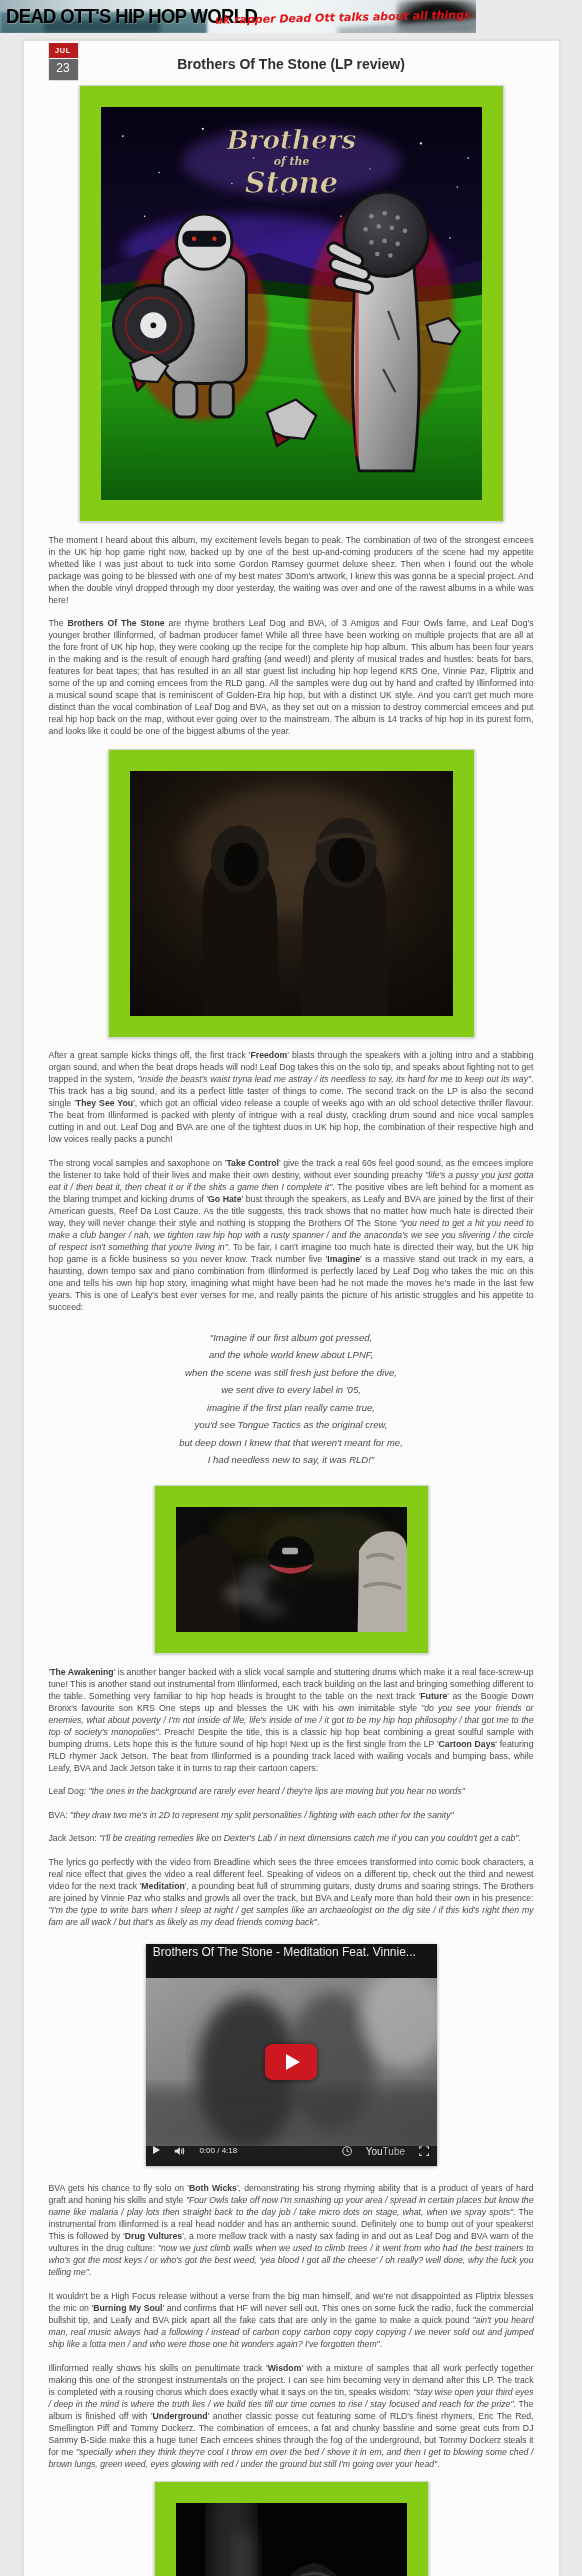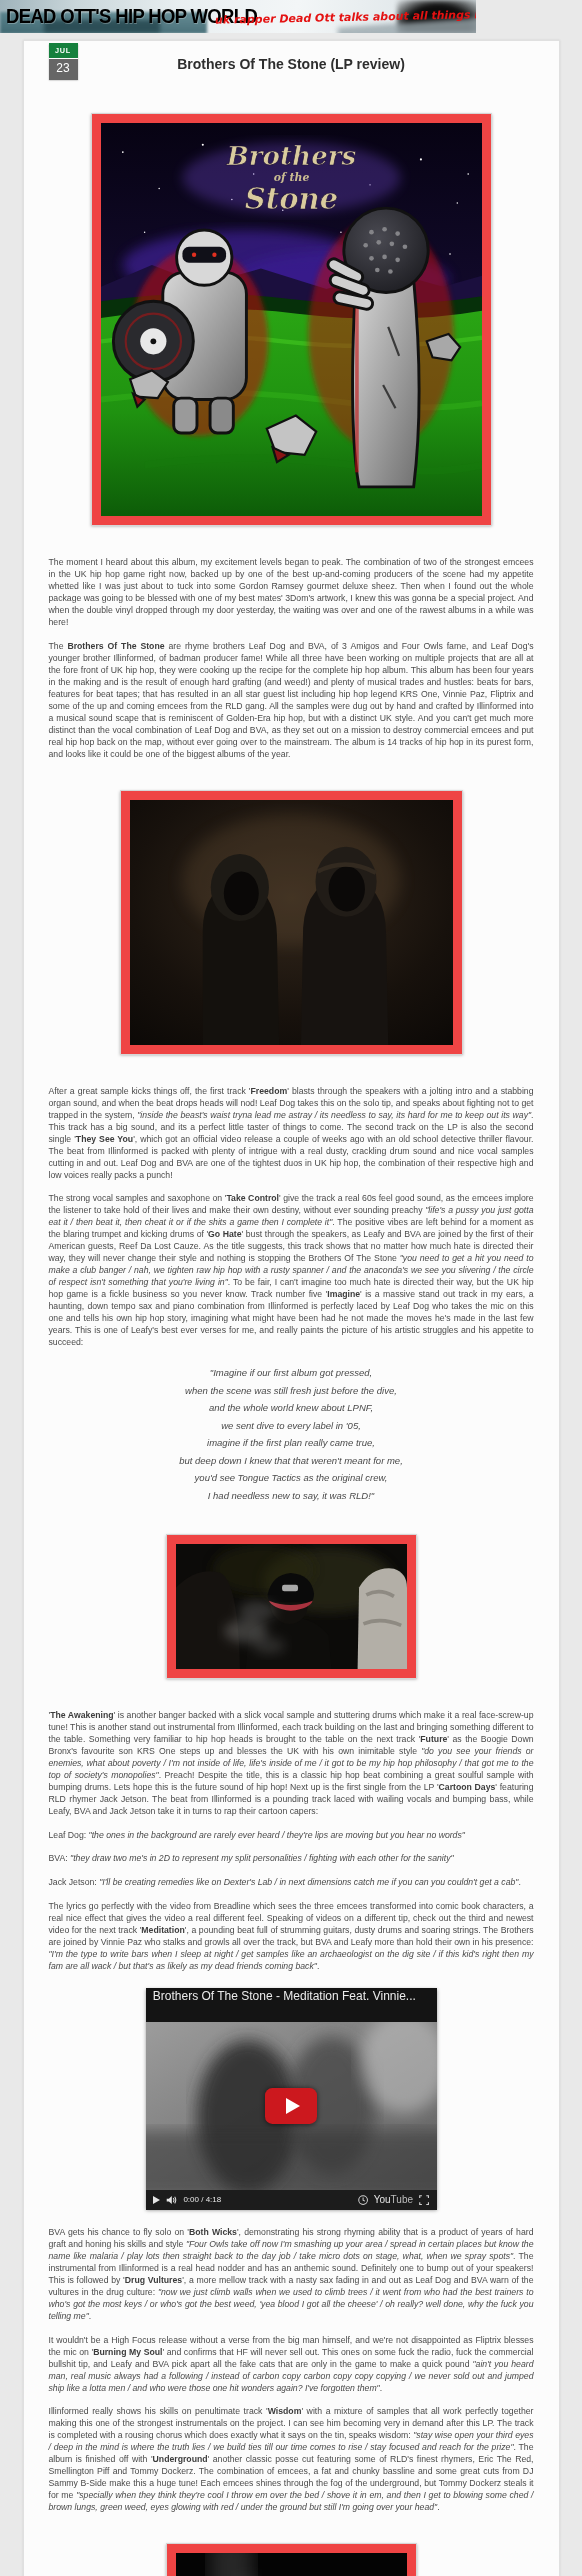--- a/index.html
+++ b/index.html
@@ -22,28 +22,28 @@
   .banner-tagline{position:absolute;left:215px;top:8.7px;font-size:11px;font-weight:bold;
     font-style:italic;color:#e41212;transform:rotate(-1.2deg);white-space:nowrap;
     font-family:"DejaVu Sans",sans-serif}
 
   
   .card{width:537px;margin:7.3px auto 0;background:#fcfcfc;border:0.7px solid #e0e0e0;
     box-shadow:0 0 2.2px rgba(0,0,0,.10);box-sizing:border-box;padding-bottom:5.8px}
   .post-head{position:relative;padding-top:8.7px;height:33px}
   .date-badge{position:absolute;left:25px;top:1.5px;width:29px;text-align:center;
     box-shadow:0 0.7px 1.5px rgba(0,0,0,.35)}
-  .date-month{background:#15803d;color:#fff;font-size:7.3px;font-weight:bold;
+  .date-month{background:#b91c1c;color:#fff;font-size:7.3px;font-weight:bold;
     letter-spacing:0.7px;padding:3.6px 0 2.2px;border-bottom:1.5px solid #fff}
   .date-day{background:#666;color:#fff;font-size:12px;padding:2.9px 0 4.4px}
   .post-title{text-align:center;font-size:14px;font-weight:bold;color:#2e2e2e;padding-top:5.8px}
 
   
-  .photo-frame{background:#ef4444;border:0.7px solid #d6d6d6;box-shadow:0 0.7px 2.9px rgba(0,0,0,.30);
-    padding:9px;margin:30px auto;font-size:0;line-height:0}
+  .photo-frame{background:#84cc16;border:0.7px solid #d6d6d6;box-shadow:0 0.7px 2.9px rgba(0,0,0,.30);
+    padding:21px;margin:2px auto;font-size:0;line-height:0}
   .photo-frame svg{display:block}
   .w-album{width:381px}.w-duo{width:323px}.w-cap{width:231px}
 
   
   .post-body{padding:0 25px;color:#4a4a4a;font-size:8.7px;line-height:12px;text-align:justify}
   .post-body p{margin:11.6px 0}
   .post-body b{color:#3c3c3c}
   .quote-block{text-align:center;font-style:italic;font-size:9.5px;line-height:17.5px;
     margin:16px 0;color:#4a4a4a}
 
@@ -51,22 +51,22 @@
   .video-embed{width:291px;margin:16px auto;box-shadow:0 0.7px 3.6px rgba(0,0,0,.40)}
   .video-titlebar{background:#141414;color:#ececec;font-size:12px;height:34px;line-height:17.5px;
     padding:0 7.3px;white-space:nowrap;overflow:hidden;text-align:left;cursor:pointer}
   .video-screen{position:relative;height:168px;background:#777;overflow:hidden}
   .video-screen svg{display:block}
   .play-big{position:absolute;left:50%;top:50%;transform:translate(-50%,-50%);
     width:52px;height:36px;background:#cc181e;border-radius:7.3px;cursor:pointer;
     box-shadow:0 0.7px 5.8px rgba(0,0,0,.55)}
   .play-big:after{content:"";position:absolute;left:21px;top:10.2px;width:0;height:0;
     border-left:14px solid #fff;border-top:8px solid transparent;border-bottom:8px solid transparent}
-  .video-controls{height:20.4px;background:#1c1c1c;display:flex;align-items:center;
-    color:#ddd;font-size:8px;padding:0 7.3px;gap:6px;text-align:left}
+  .video-controls{height:20.4px;background:#1c1c1c;display:flex;align-items:flex-start;
+    color:#ddd;font-size:8px;padding:0 7.3px;gap:14px;text-align:left}
   .vc-play{width:0;height:0;border-left:7.3px solid #e6e6e6;border-top:4.4px solid transparent;
     border-bottom:4.4px solid transparent;cursor:pointer}
   .vc-time{color:#e6e6e6;white-space:nowrap}
   .vc-spacer{flex:1}
   .vc-icon{cursor:pointer;display:flex;align-items:center}
   .yt-text{font-weight:normal;color:#e3e3e3;font-size:10px;cursor:pointer}
   .yt-text .tube{color:#bdbdbd}
 </style>
 </head>
 <body>
@@ -236,26 +236,26 @@
       </g>
       <rect width="444" height="336" fill="none"></rect>
     </svg>
   </div>
 
   <div class="post-body">
     <p>After a great sample kicks things off, the first track '<b>Freedom</b>' blasts through the speakers with a jolting intro and a stabbing organ sound, and when the beat drops heads will nod! Leaf Dog takes this on the solo tip, and speaks about fighting not to get trapped in the system, <i>"inside the beast's waist tryna lead me astray / its needless to say, its hard for me to keep out its way"</i>. This track has a big sound, and its a perfect little taster of things to come. The second track on the LP is also the second single '<b>They See You</b>', which got an official video release a couple of weeks ago with an old school detective thriller flavour. The beat from Illinformed is packed with plenty of intrigue with a real dusty, crackling drum sound and nice vocal samples cutting in and out. Leaf Dog and BVA are one of the tightest duos in UK hip hop, the combination of their respective high and low voices really packs a punch!</p>
     <p>The strong vocal samples and saxophone on '<b>Take Control</b>' give the track a real 60s feel good sound, as the emcees implore the listener to take hold of their lives and make their own destiny, without ever sounding preachy <i>"life's a pussy you just gotta eat it / then beat it, then cheat it or if the shits a game then I complete it"</i>. The positive vibes are left behind for a moment as the blaring trumpet and kicking drums of '<b>Go Hate</b>' bust through the speakers, as Leafy and BVA are joined by the first of their American guests, Reef Da Lost Cauze. As the title suggests, this track shows that no matter how much hate is directed their way, they will never change their style and nothing is stopping the Brothers Of The Stone <i>"you need to get a hit you need to make a club banger / nah, we tighten raw hip hop with a rusty spanner / and the anaconda's we see you slivering / the circle of respect isn't something that you're living in"</i>. To be fair, I can't imagine too much hate is directed their way, but the UK hip hop game is a fickle business so you never know. Track number five '<b>Imagine</b>' is a massive stand out track in my ears, a haunting, down tempo sax and piano combination from Illinformed is perfectly laced by Leaf Dog who takes the mic on this one and tells his own hip hop story, imagining what might have been had he not made the moves he's made in the last few years. This is one of Leafy's best ever verses for me, and really paints the picture of his artistic struggles and his appetite to succeed:</p>
     <div class="quote-block">
         <div>"Imagine if our first album got pressed,</div>
+        <div>and the whole world knew about LPNF,</div>
         <div>when the scene was still fresh just before the dive,</div>
-        <div>and the whole world knew about LPNF,</div>
         <div>we sent dive to every label in '05,</div>
         <div>imagine if the first plan really came true,</div>
+        <div>you'd see Tongue Tactics as the original crew,</div>
         <div>but deep down I knew that that weren't meant for me,</div>
-        <div>you'd see Tongue Tactics as the original crew,</div>
         <div>I had needless new to say, it was RLD!"</div>
       </div>
   </div>
 
   <div class="photo-frame w-cap">
     <svg width="231" height="125" viewBox="0 0 318 172" preserveAspectRatio="none">
       <defs>
           <filter id="p2-blur">
             <feGaussianBlur stdDeviation="7"></feGaussianBlur>
           </filter>

